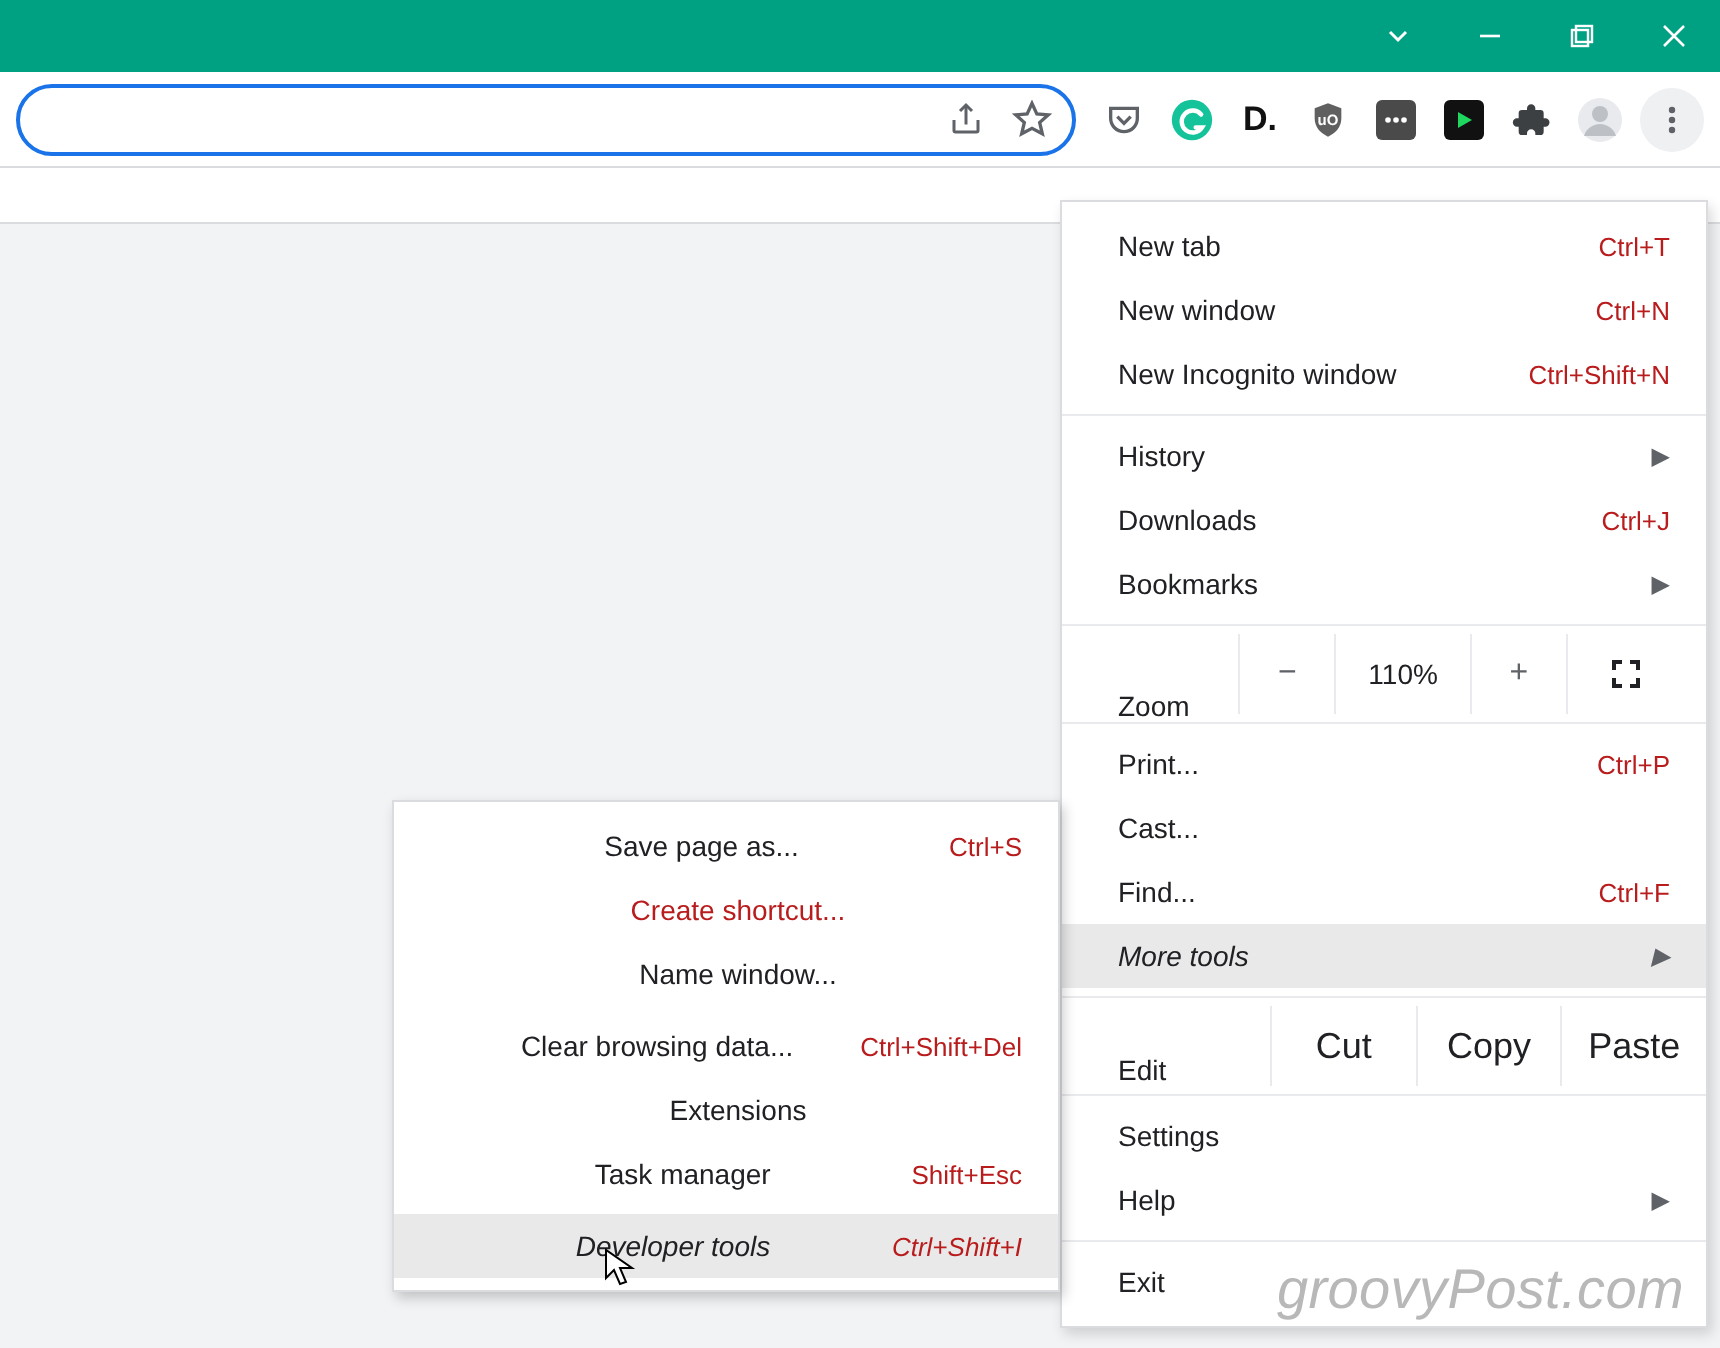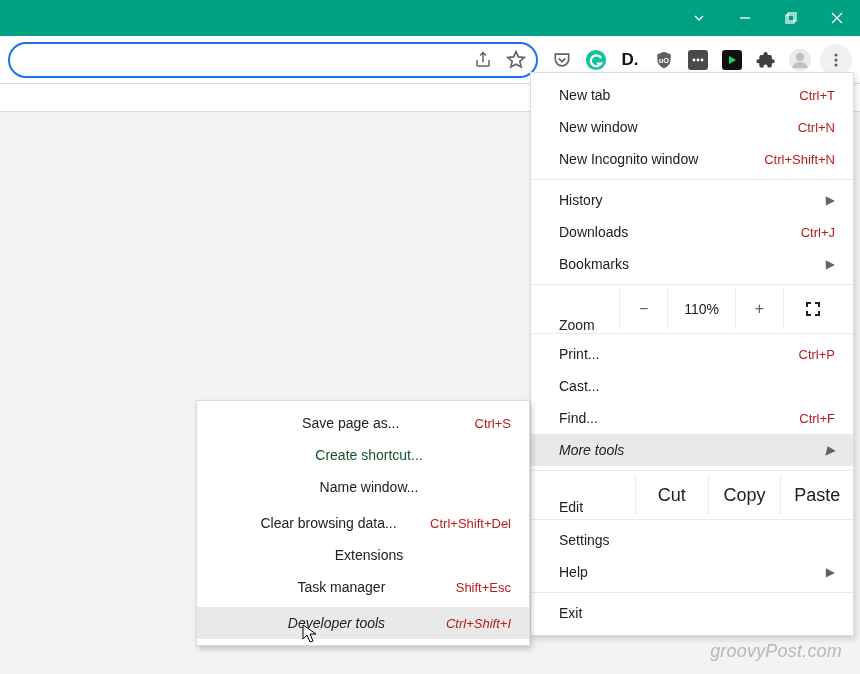--- a/index.html
+++ b/index.html
@@ -18,44 +18,44 @@
   .ext-icon { width: 28px; height: 28px; display: flex; align-items: center; justify-content: center; border-radius: 50%; }
   .ext-icon svg { display: block; }
   .kebab { width: 32px; height: 32px; display:flex; align-items:center; justify-content:center; border-radius:50%; background:#eef0f1; }
 
   
   .content { position: absolute; top: 84px; left: 0; right: 0; bottom: 0; background: #fff; }
   .bookmark-strip { height: 28px; background:#fff; border-bottom:1px solid #dadce0;}
   .gray-area { position:absolute; top:28px; left:0; right:0; bottom:0; background:#f1f3f4;}
 
   
-  .watermark { position: absolute; bottom: 12px; right: 18px; color: #b8b8b8; font-family: Georgia, serif; font-size: 18px; letter-spacing: .2px; }
+  .watermark { position: absolute; bottom: 12px; right: 18px; color: #b8b8b8; font-family: Georgia, serif; font-size: 28px; letter-spacing: .2px; }
   .watermark .g { font-style: italic; }
 
   
-  .menu { position: absolute; top: 72px; right: 6px; width: 324px; background: #fff; border: 1px solid #dadce0; box-shadow: 2px 3px 6px rgba(0,0,0,.15); font-size: 14px; color: #202124; }
+  .menu { position: absolute; top: 100px; right: 6px; width: 324px; background: #fff; border: 1px solid #dadce0; box-shadow: 2px 3px 6px rgba(0,0,0,.15); font-size: 14px; color: #202124; }
   .menu .sep { height: 1px; background: #e8eaed; margin: 4px 0; }
   .mi { display: flex; align-items: center; justify-content: space-between; height: 32px; padding: 0 18px 0 28px; }
   .mi .label { flex: 1; }
   .mi .shortcut { color: #b91c1c; font-size: 13px; }
   .mi .arrow { color: #5f6368; font-size: 12px; margin-left: 8px; }
   .mi.highlight { background: #e9e9e9; font-style: italic; }
   .zoom-row { display:flex; align-items:center; height:40px; padding: 0 12px 0 28px; }
   .zoom-row .zlabel { width: 60px; margin-top: 32px; }
   .zoom-cell { flex:1; border-left:1px solid #e8eaed; height:100%; display:flex; align-items:center; justify-content:center; color:#5f6368; font-size:16px;}
   .zoom-pct { flex:1.4; font-size:14px; color:#202124;}
   .zoom-full { flex:1.2; }
   .edit-row { display:flex; align-items:flex-end; height:40px; padding: 0 0 0 28px; }
   .edit-row .elabel { width: 76px; }
   .edit-cell { flex:1; border-left:1px solid #e8eaed; height:100%; display:flex; align-items:center; justify-content:center; font-size:18px;}
 
   
   .submenu { position: absolute; top: 400px; left: 196px; width: 334px; background: #fff; border: 1px solid #dadce0; box-shadow: 2px 3px 6px rgba(0,0,0,.2); font-size: 14px; color:#202124;text-align:center; }
   .submenu .mi { padding: 0 18px 0 30px; }
-  .submenu .mi.disabled .label { color: #14532d; }
+  .submenu .mi.disabled .label { color: #b91c1c; }
   .submenu .sep { margin: 4px 0; }
 
   .cursor { position:absolute; top: 624px; left: 302px; pointer-events:none; }
 </style>
 </head>
 <body>
 
 <div class="titlebar">
   <div class="win-btn">
     <svg width="14" height="14" viewBox="0 0 14 14">

